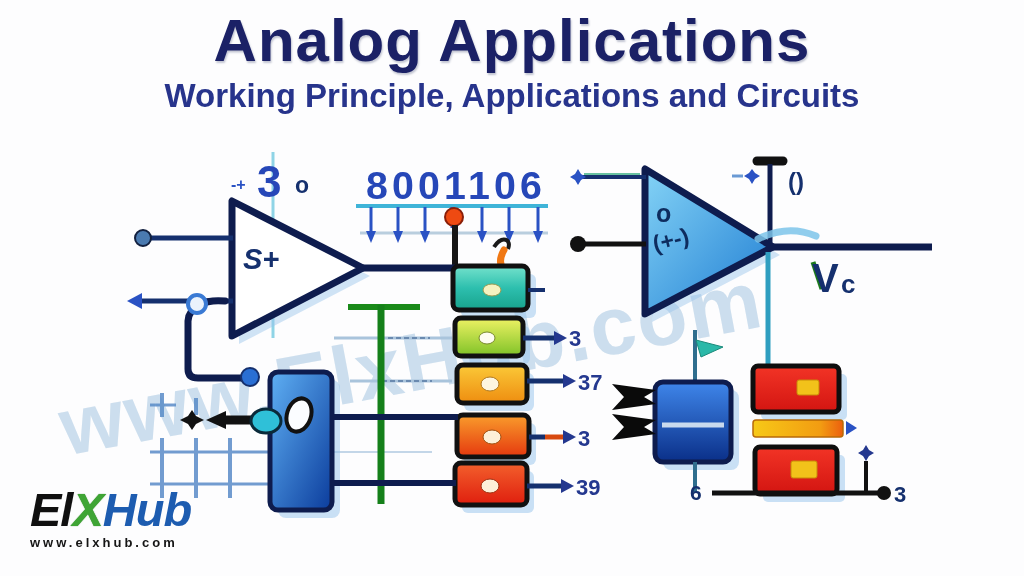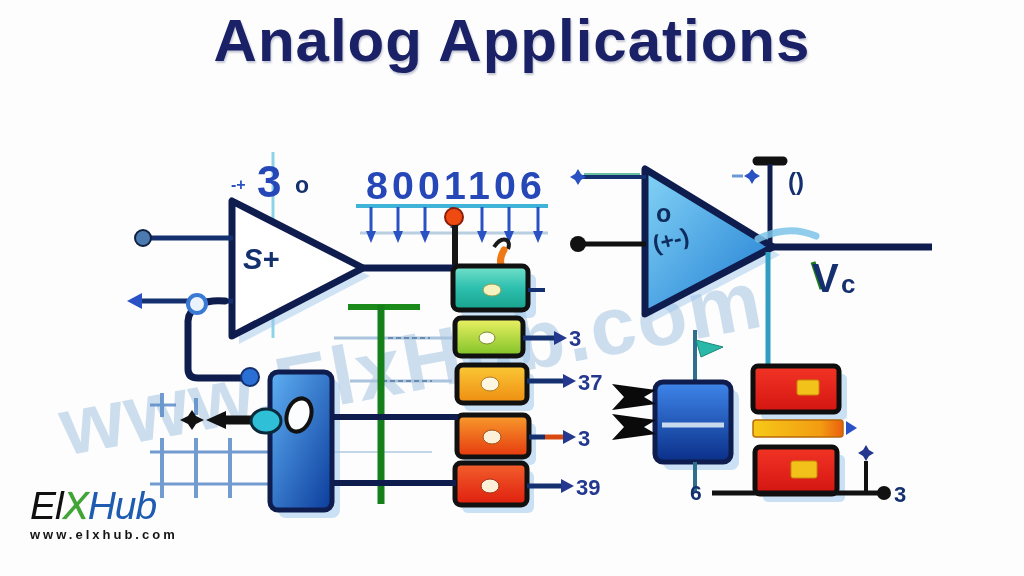--- a/index.html
+++ b/index.html
@@ -7,36 +7,37 @@
           font-family:"Liberation Sans",sans-serif;}
   .header{position:absolute;left:0;top:6px;width:1024px;text-align:center;z-index:3;}
   .title{font-size:60px;font-weight:bold;letter-spacing:1px;color:#1b2166;
          text-shadow:1px 2px 2px rgba(20,30,80,.25);}
   .subtitle{font-size:33px;font-weight:bold;color:#27348c;margin-top:2px;letter-spacing:0px;}
   .watermark{position:absolute;left:52px;top:382px;z-index:1;white-space:nowrap;
              font-size:82px;font-weight:bold;letter-spacing:2px;color:rgba(164,196,224,0.55);
              transform:rotate(-10.5deg);transform-origin:left top;}
   svg.circuit{position:absolute;left:0;top:0;z-index:2;}
   .logo{position:absolute;left:30px;top:486px;z-index:4;line-height:1;}
-  .logo-row{font-style:italic;font-weight:normal;font-size:39px;letter-spacing:-1px;}
+  .logo-row{font-style:italic;font-weight:bold;font-size:47px;letter-spacing:-1px;}
   .logo-el{color:#101010;}
   .logo-x{color:#3fa535;text-shadow:0 0 1px #2c7d26;}
   .logo-hub{color:#1d5cb0;}
   .logo-url{font-size:13px;font-weight:bold;color:#151515;letter-spacing:3px;margin-top:3px;}
   text{font-family:"Liberation Sans",sans-serif;}
 </style>
 </head>
 <body>
 
 <div class="canvas">
 
   <div class="watermark">www.ElxHub.com</div>
 
   <div class="header">
     <div class="title">Analog Applications</div>
+    <div class="subtitle">Working Principle, Applications and Circuits</div>
   </div>
 
   <svg class="circuit" width="1024" height="576" viewBox="0 0 1024 576">
     <defs>
       <linearGradient id="gTeal" x1="0" y1="0" x2="0" y2="1">
         <stop offset="0" stop-color="#74e2cc"></stop>
           <stop offset="0.5" stop-color="#2dbfae"></stop>
           <stop offset="1" stop-color="#17a28c"></stop>
       </linearGradient>
       <linearGradient id="gLime" x1="0" y1="0" x2="0" y2="1">

